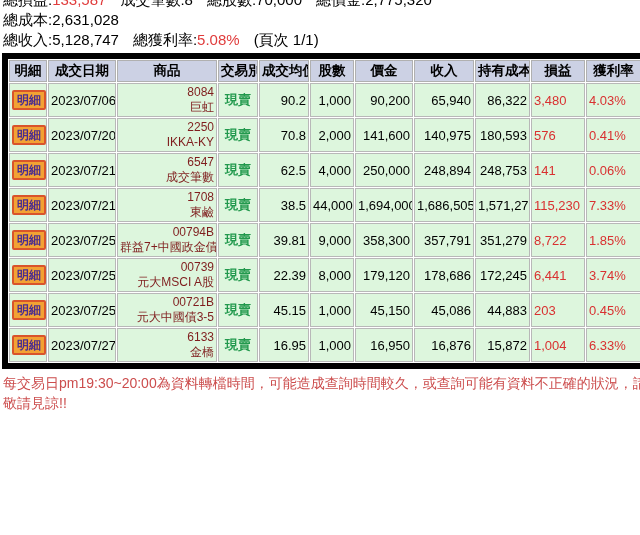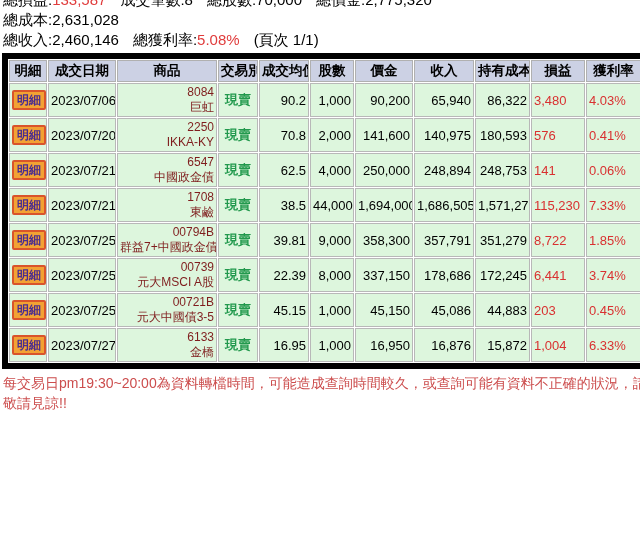--- a/index.html
+++ b/index.html
@@ -67,21 +67,21 @@
   .footer .fline { white-space: nowrap; overflow: hidden; width: 640px; }
 </style>
 </head>
 <body>
 
 <div class="page">
 
   <div class="summary">
     <div class="sline"><span>總損益:</span><span class="red seg">133,587</span><span>成交筆數:</span><span class="seg">8</span><span>總股數:</span><span class="seg">70,000</span><span>總價金:</span><span>2,775,320</span></div>
     <div class="sline"><span>總成本:</span><span>2,631,028</span></div>
-    <div class="sline"><span>總收入:</span><span class="seg">2,460,146</span><span>總獲利率:</span><span class="red seg">5.08%</span><span>(頁次 1/1)</span></div>
+    <div class="sline"><span>總收入:</span><span class="seg">5,128,747</span><span>總獲利率:</span><span class="red seg">5.08%</span><span>(頁次 1/1)</span></div>
   </div>
 
   <table class="grid">
     <colgroup>
       <col style="width:38px">
         <col style="width:68px">
         <col style="width:100px">
         <col style="width:40px">
       <col style="width:50px">
         <col style="width:44px">
@@ -137,21 +137,21 @@
       <td class="c-num">140,975</td>
       <td class="c-num">180,593</td>
       <td class="c-pl">576</td>
       <td class="c-rate">0.41%</td>
     </tr>
         <tr>
       <td class="c-center"><button class="detail-btn" type="button">明細</button></td>
       <td class="c-date">2023/07/21</td>
       <td class="c-prod">
         <div>6547</div>
-        <div>中國政金債</div>
+        <div>成交筆數</div>
       </td>
       <td class="c-type">現賣</td>
       <td class="c-num">62.5</td>
       <td class="c-num">4,000</td>
       <td class="c-num">250,000</td>
       <td class="c-num">248,894</td>
       <td class="c-num">248,753</td>
       <td class="c-pl">141</td>
       <td class="c-rate">0.06%</td>
     </tr>
@@ -190,21 +190,21 @@
         <tr>
       <td class="c-center"><button class="detail-btn" type="button">明細</button></td>
       <td class="c-date">2023/07/25</td>
       <td class="c-prod">
         <div>00739</div>
         <div>元大MSCI A股</div>
       </td>
       <td class="c-type">現賣</td>
       <td class="c-num">22.39</td>
       <td class="c-num">8,000</td>
-      <td class="c-num">337,150</td>
+      <td class="c-num">179,120</td>
       <td class="c-num">178,686</td>
       <td class="c-num">172,245</td>
       <td class="c-pl">6,441</td>
       <td class="c-rate">3.74%</td>
     </tr>
         <tr>
       <td class="c-center"><button class="detail-btn" type="button">明細</button></td>
       <td class="c-date">2023/07/25</td>
       <td class="c-prod">
         <div>00721B</div>

